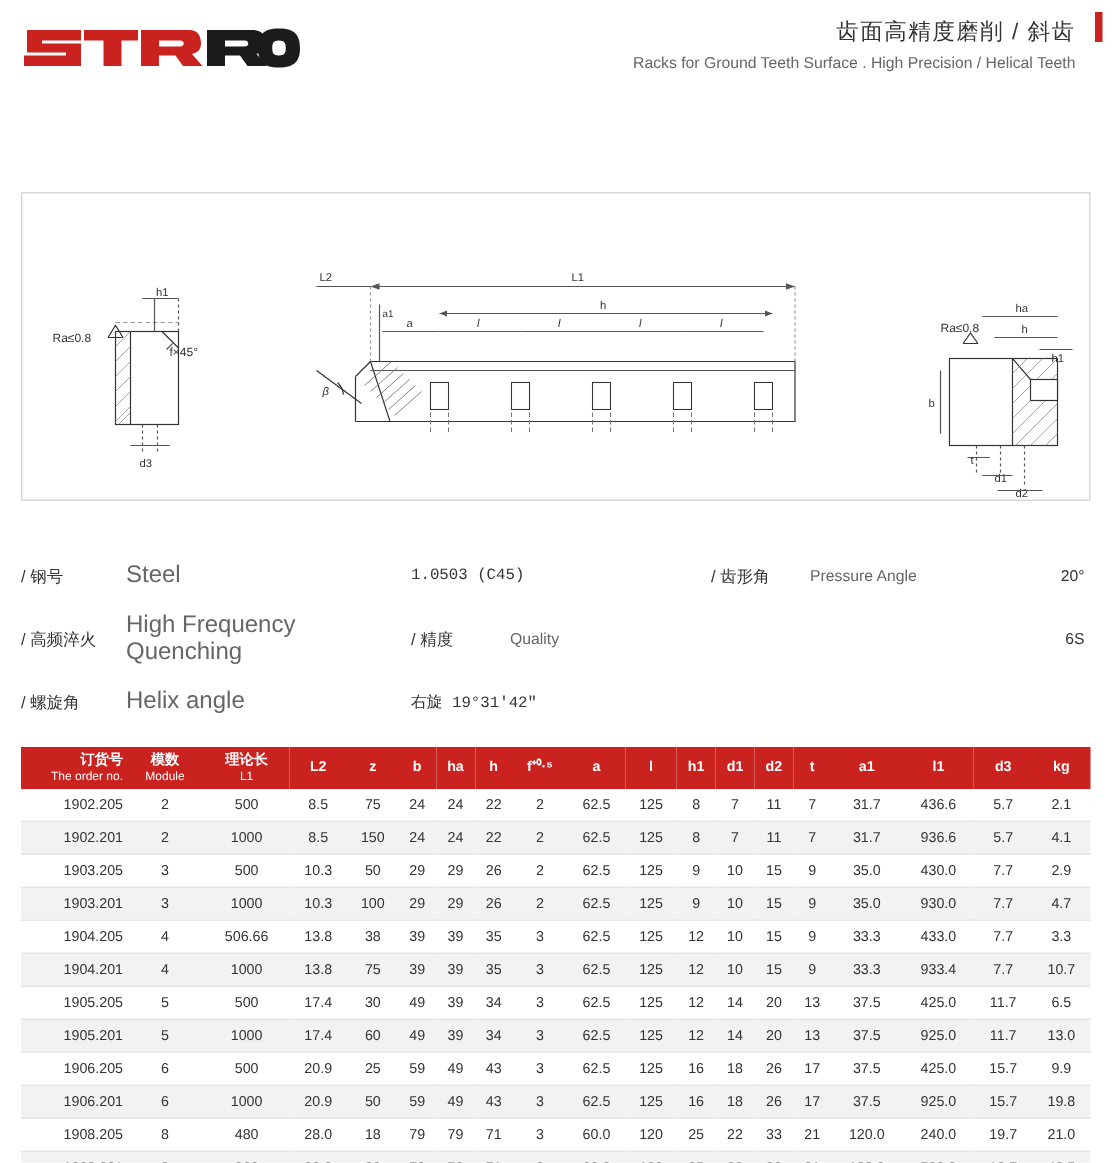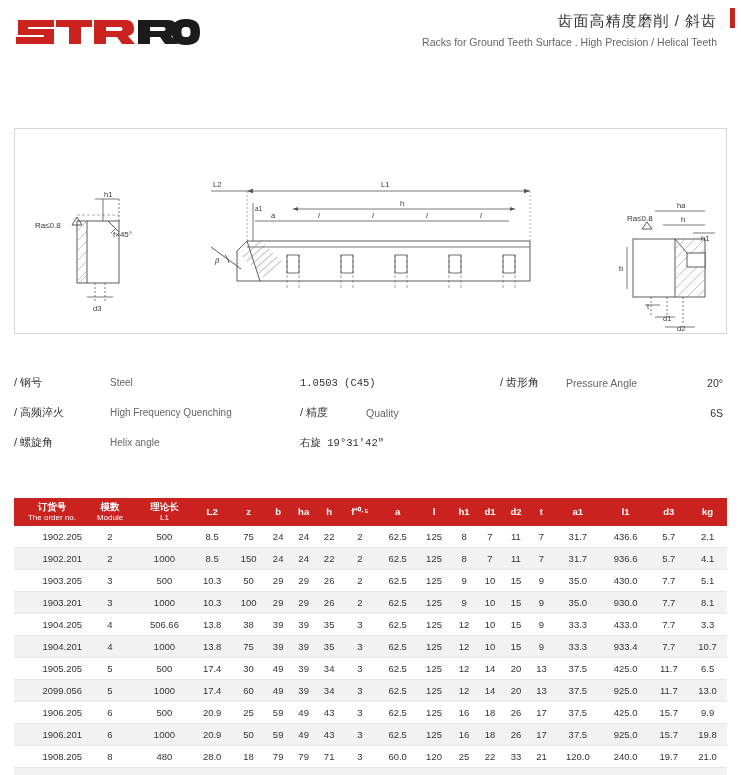--- a/index.html
+++ b/index.html
@@ -41,35 +41,35 @@
   }
   .drawing-panel svg { display: block; }
 
   
   .specs {
     position: absolute; left: 14px; top: 375px; width: 713px;
     font-size: 10.5px; color: #333;
   }
   .spec-row { display: flex; align-items: center; margin-bottom: 15px; }
   .spec-cn { width: 70px; color: #333; font-size: 11px; }
-  .spec-en { width: 190px; color: #666; font-size: 10px; margin-left: 26px; }
+  .spec-en { width: 190px; color: #666; font-size: 16px; }
   .spec-val { width: 200px; color: #333; font-size: 10.5px; font-family: Liberation Mono, monospace; }
   .spec-cn2 { width: 66px; color: #333; font-size: 11px; }
   .spec-en2 { width: 130px; color: #666; font-size: 10.5px; }
   .spec-val2 { flex: 1; text-align: right; color: #333; font-size: 10.5px; padding-right: 4px; }
 
   
   .table-wrap { position: absolute; left: 14px; top: 498px; width: 713px; }
   table { border-collapse: collapse; width: 713px; font-size: 9.5px; }
   thead th {
     background: #c9221f; color: #fff; font-weight: bold;
     padding: 4px 2px; text-align: center; vertical-align: middle;
     height: 28px; line-height: 1.15;
   }
-  thead th.first { text-align: center; padding-left: 8px; width: 70px; }
+  thead th.first { text-align: right; padding-left: 8px; width: 70px; }
   thead th .sub { font-weight: normal; font-size: 8px; display: block; }
   tbody td {
     text-align: center; padding: 5px 2px; color: #333;
     border-bottom: 1px solid #e6e6e6; height: 21px;
   }
   tbody td.first { text-align: right; padding-left: 8px; }
   tbody tr:nth-child(even) { background: #f2f2f2; }
   tbody tr:nth-child(odd) { background: #ffffff; }
 </style>
 </head>
@@ -374,42 +374,42 @@
             <td>2</td>
             <td>62.5</td>
             <td>125</td>
             <td>9</td>
             <td>10</td>
             <td>15</td>
             <td>9</td>
             <td>35.0</td>
             <td>430.0</td>
             <td>7.7</td>
-            <td>5.1</td>
+            <td>2.9</td>
           </tr>
           <tr>
             <td class="first">1903.201</td>
             <td>3</td>
             <td>1000</td>
             <td>10.3</td>
             <td>100</td>
             <td>29</td>
             <td>29</td>
             <td>26</td>
             <td>2</td>
             <td>62.5</td>
             <td>125</td>
             <td>9</td>
             <td>10</td>
             <td>15</td>
             <td>9</td>
             <td>35.0</td>
             <td>930.0</td>
             <td>7.7</td>
-            <td>8.1</td>
+            <td>4.7</td>
           </tr>
           <tr>
             <td class="first">1904.205</td>
             <td>4</td>
             <td>506.66</td>
             <td>13.8</td>
             <td>38</td>
             <td>39</td>
             <td>39</td>
             <td>35</td>
@@ -461,21 +461,21 @@
             <td>12</td>
             <td>14</td>
             <td>20</td>
             <td>13</td>
             <td>37.5</td>
             <td>425.0</td>
             <td>11.7</td>
             <td>6.5</td>
           </tr>
           <tr>
-            <td class="first">2099.056</td>
+            <td class="first">1905.201</td>
             <td>5</td>
             <td>1000</td>
             <td>17.4</td>
             <td>60</td>
             <td>49</td>
             <td>39</td>
             <td>34</td>
             <td>3</td>
             <td>62.5</td>
             <td>125</td>

